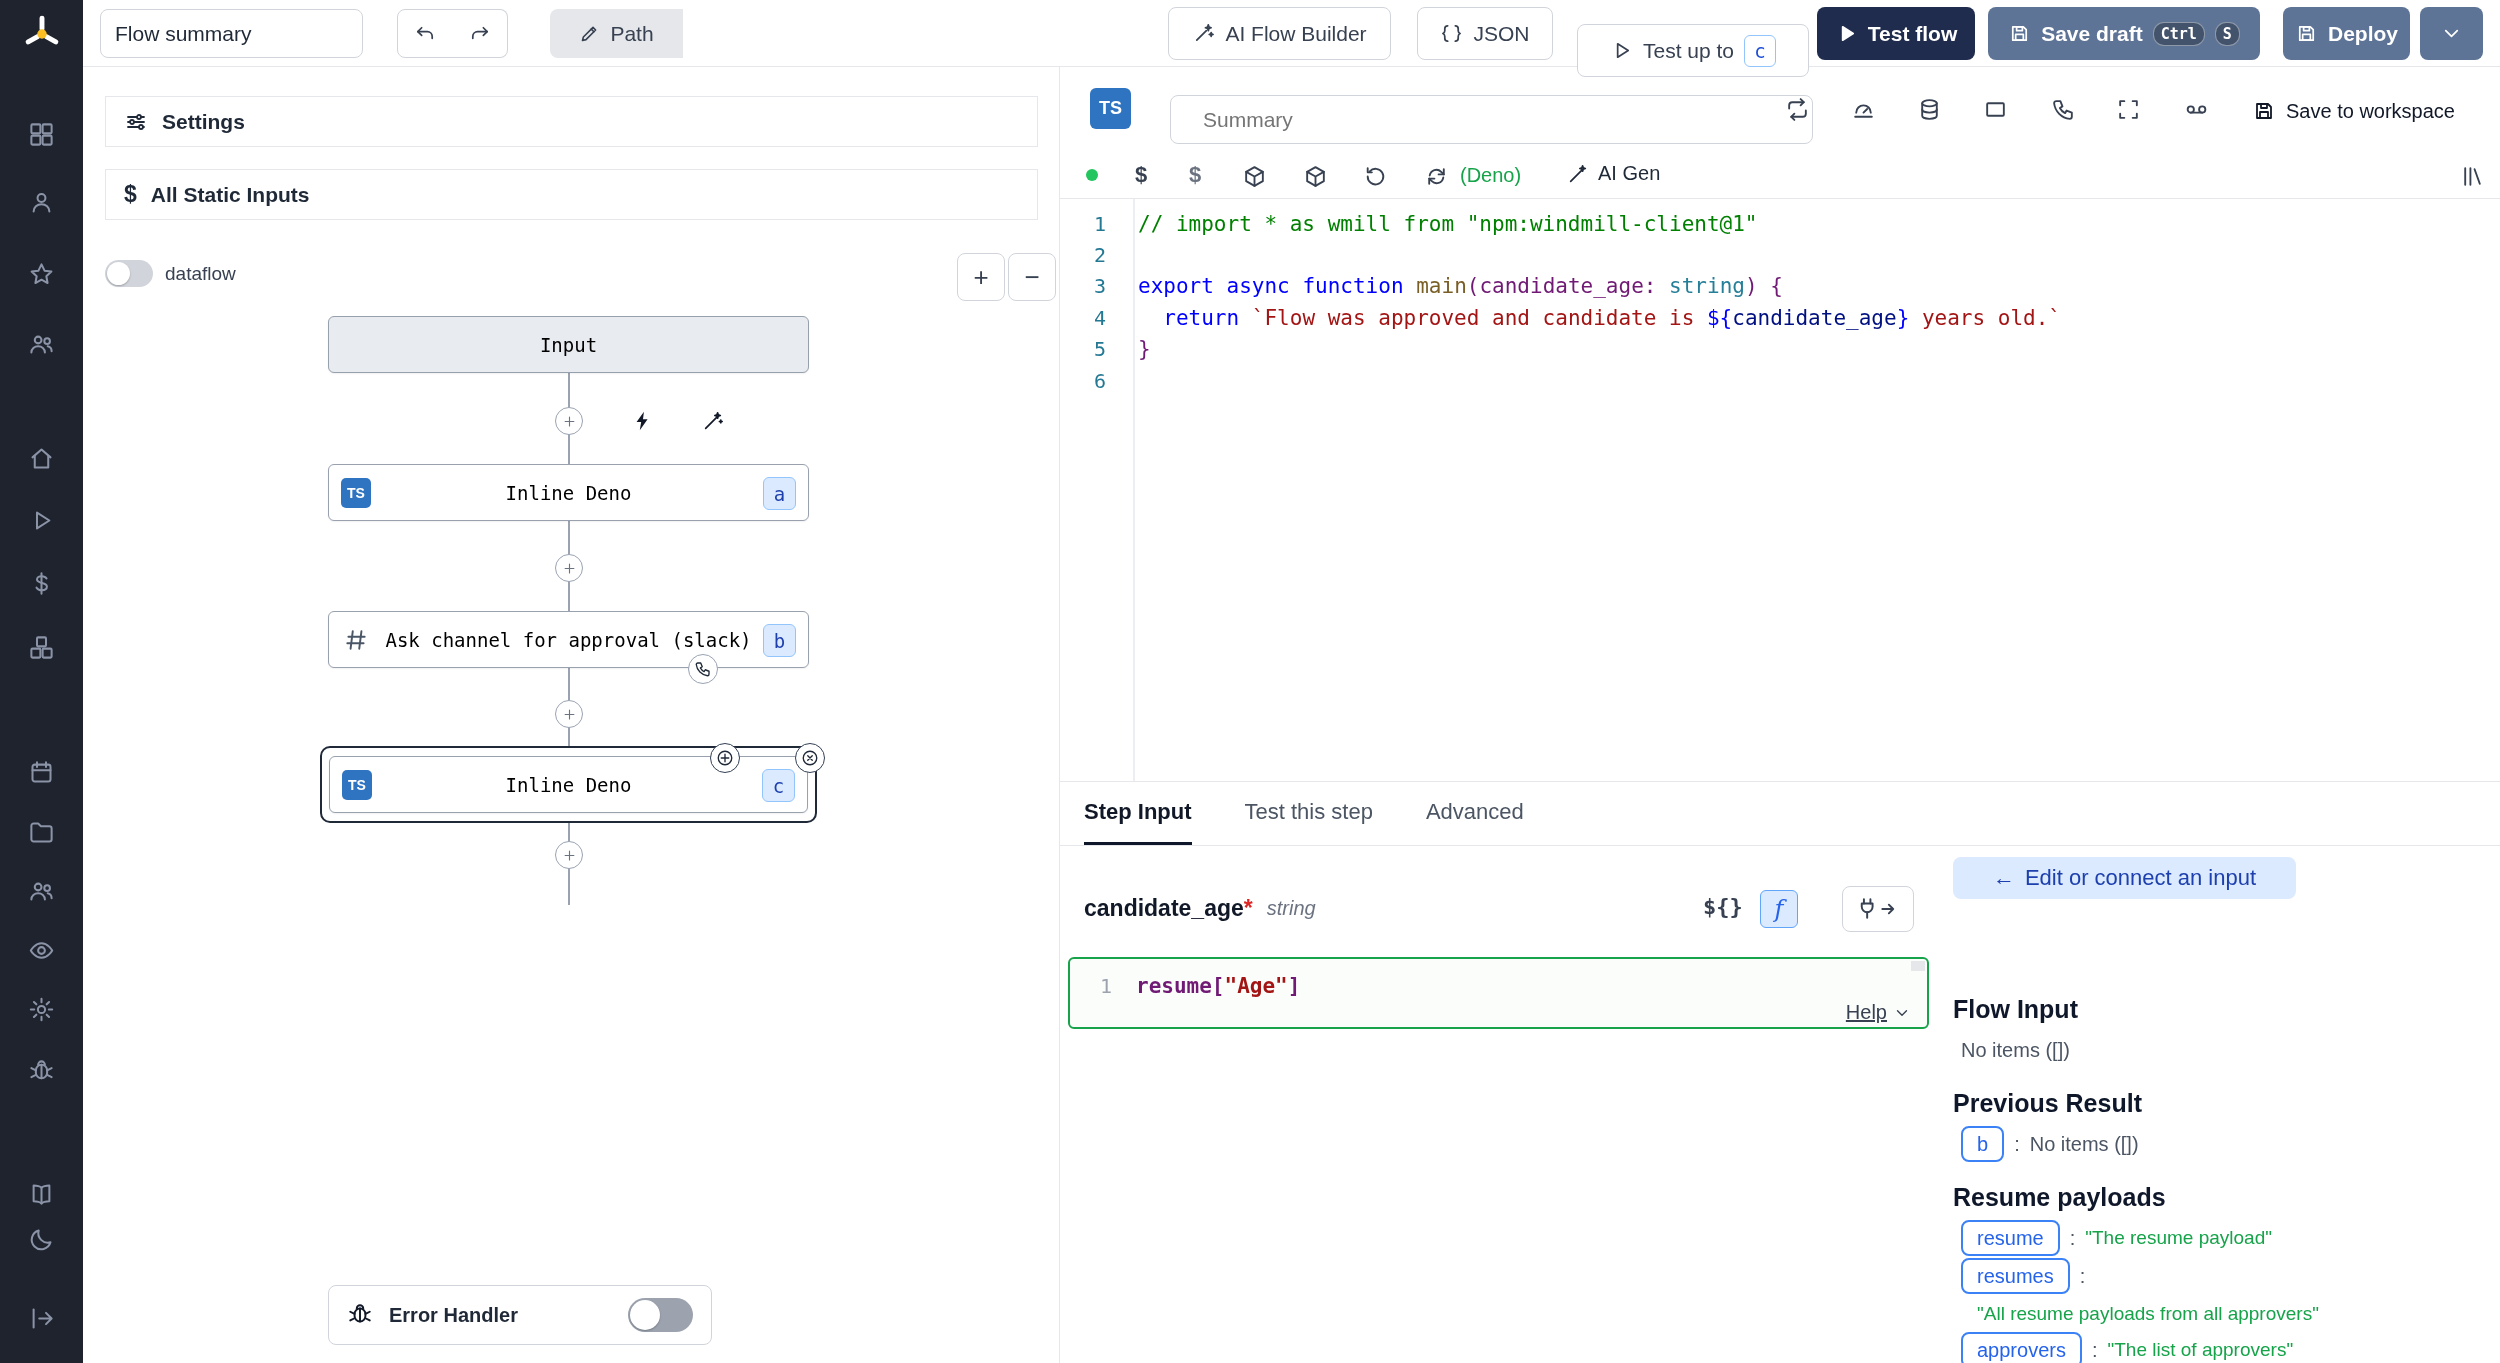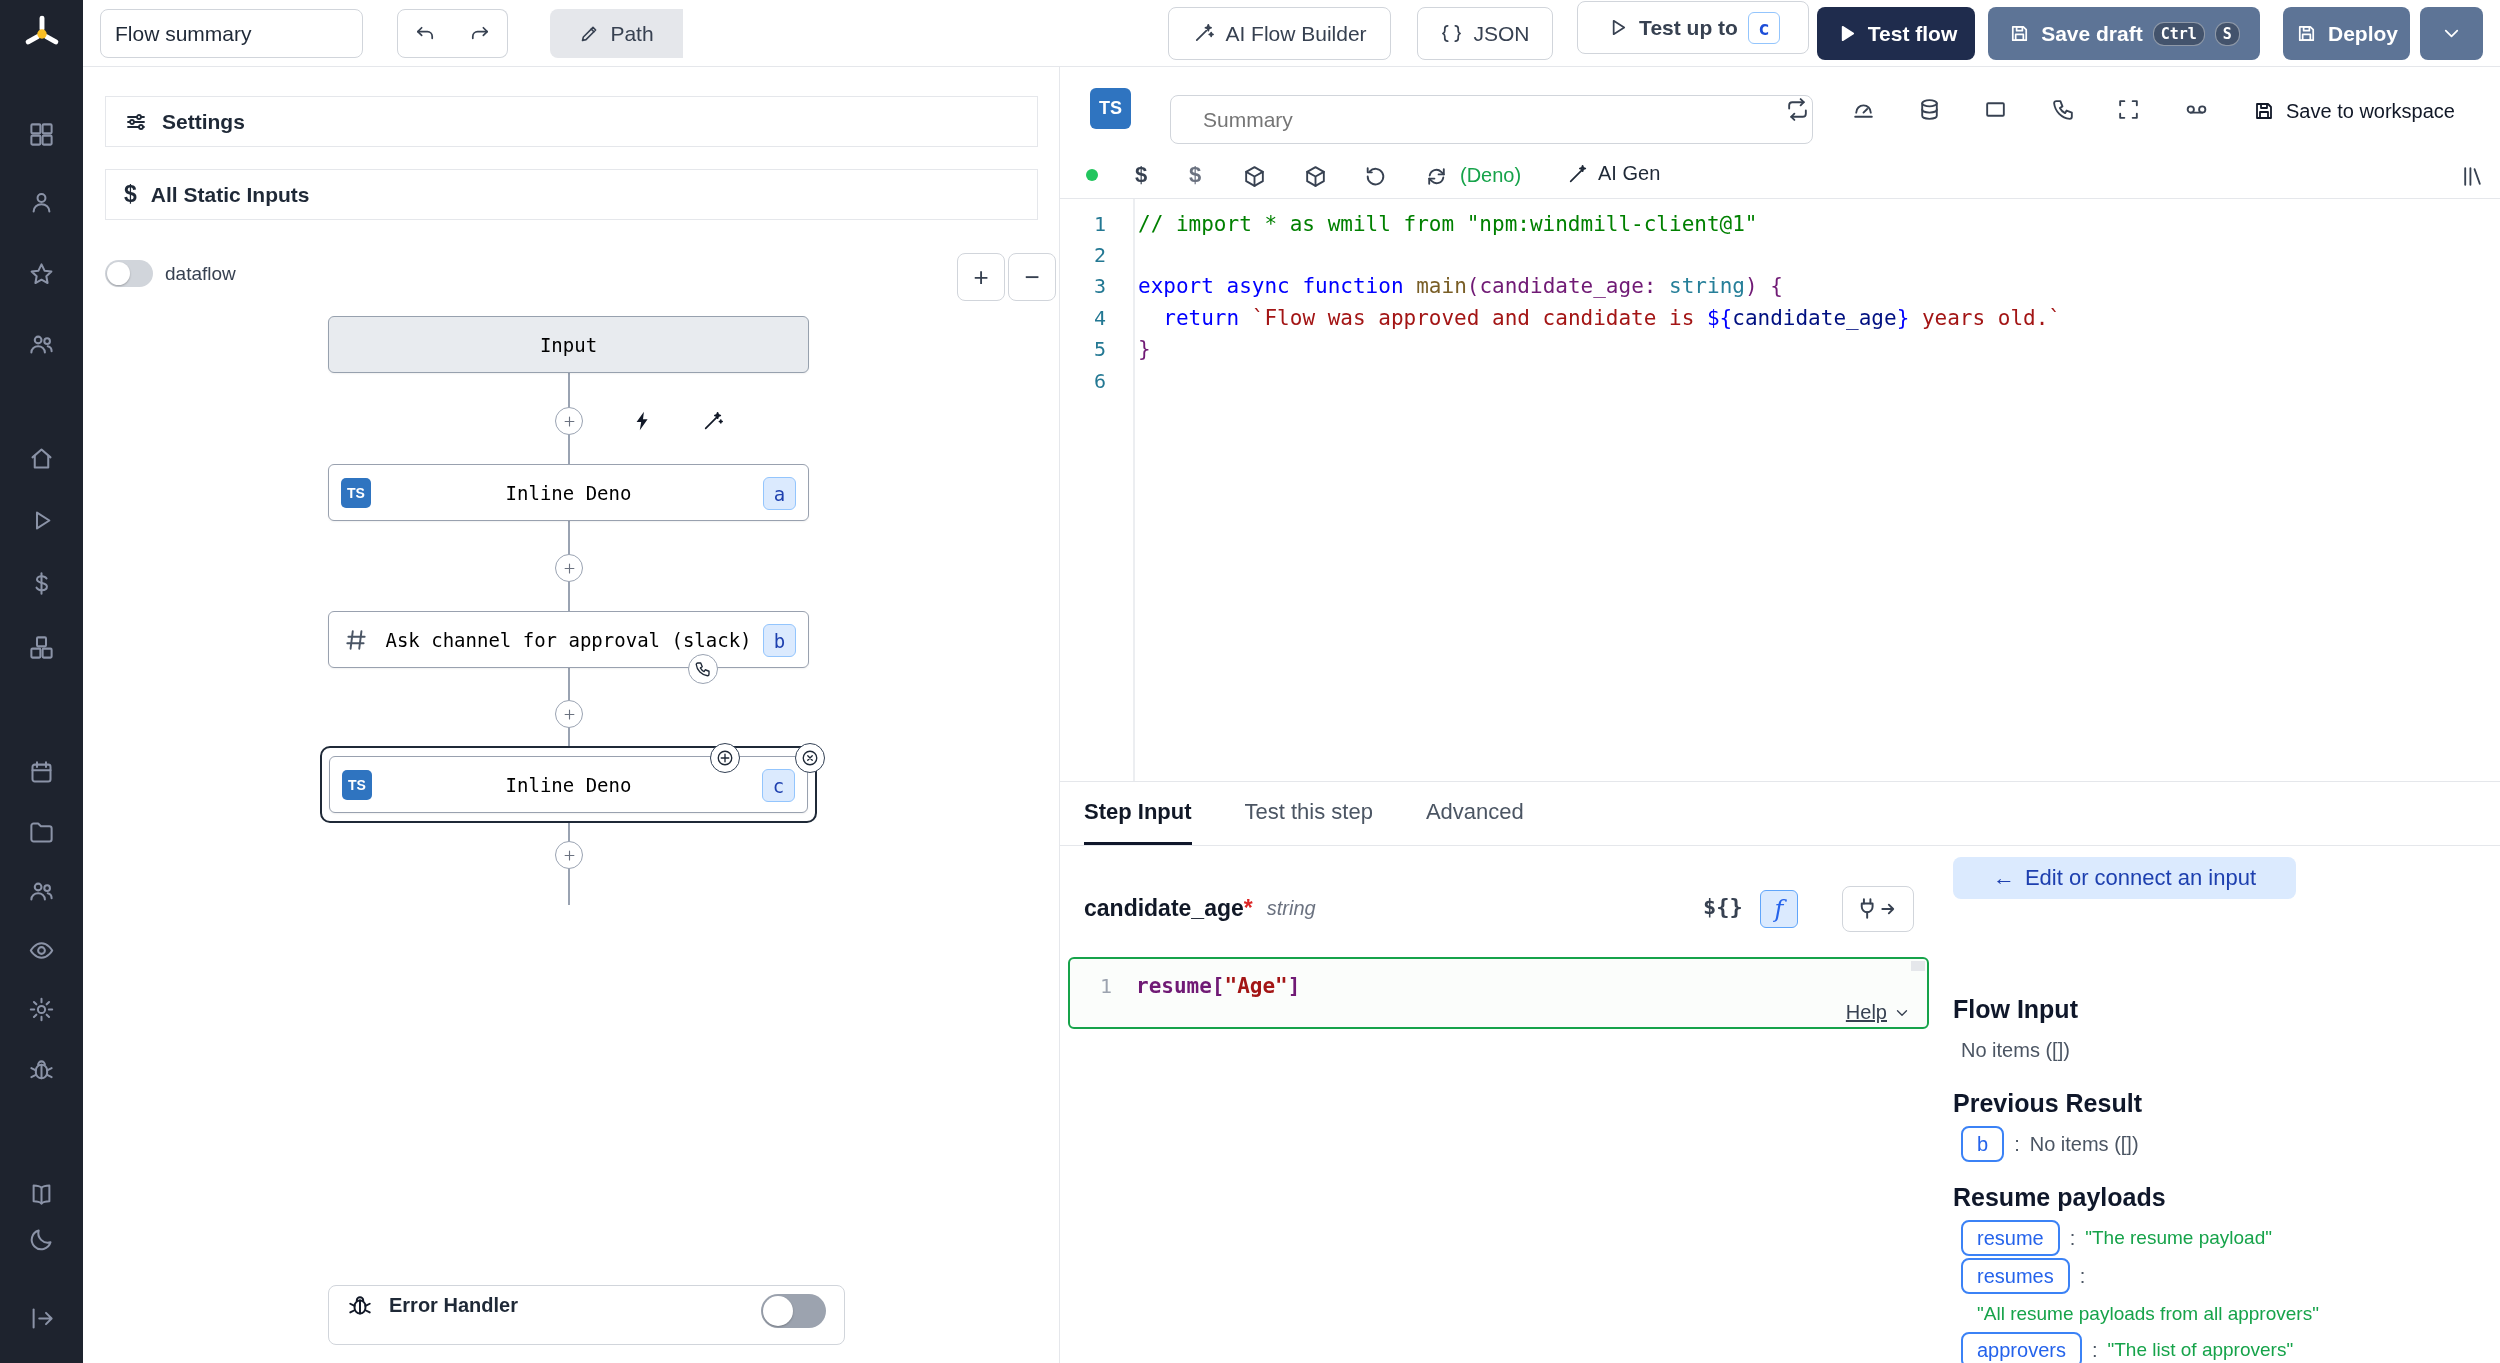--- a/index.html
+++ b/index.html
@@ -221,21 +221,21 @@
         </svg>
       <span>AI Flow Builder</span>
     </button>
     <button class="btn tb" style="left:1334px;top:7px;width:136px;height:53px;font-weight:500">
       <svg class="icn" viewBox="0 0 24 24">
           <path d="M8 4c-2 0-3 1-3 3v2c0 1.5-.8 2.5-2 3 1.2.5 2 1.5 2 3v2c0 2 1 3 3 3"></path>
           <path d="M16 4c2 0 3 1 3 3v2c0 1.5.8 2.5 2 3-1.2.5-2 1.5-2 3v2c0 2-1 3-3 3"></path>
         </svg>
       <span>JSON</span>
     </button>
-    <button class="btn tb" style="left:1494px;top:1px;width:232px;height:53px;font-weight:700">
+    <button class="btn tb" style="left:1494px;top:24px;width:232px;height:53px;font-weight:400">
       <svg class="icn" viewBox="0 0 24 24">
           <path d="M8 5l11 7-11 7z"></path>
         </svg>
       <span>Test up to</span>
       <span class="chip-badge">c</span>
     </button>
     <button class="btn dark-btn tb" style="left:1734px;top:7px;width:158px;height:53px;font-weight:600;color:#fff">
       <svg class="icn" viewBox="0 0 24 24">
           <path d="M8 5l11 7-11 7z" fill="currentColor"></path>
         </svg>
@@ -363,21 +363,21 @@
         </svg>
       </div>
 
     <div class="plus-btn" style="left:472px;top:774px">
         <svg class="icn" viewBox="0 0 24 24">
           <path d="M12 5v14M5 12h14"></path>
         </svg>
       </div>
 
 
-    <div style="position:absolute;left:245px;top:1218px;width:517px;height:60px;border:1.5px solid #d1d5db;border-radius:8px;display:flex;gap:16px;padding:8px 18px">
+    <div style="position:absolute;left:245px;top:1218px;width:384px;height:60px;border:1.5px solid #d1d5db;border-radius:8px;display:flex;align-items:center;gap:16px;padding:0 18px">
       <svg class="icn" style="width:26px;height:26px;color:#111827" viewBox="0 0 24 24">
           <path d="M9 6a3 3 0 0 1 6 0"></path>
           <rect x="7" y="6" width="10" height="12" rx="5"></rect>
           <path d="M3 9l4 2M21 9l-4 2M3 17l4-2M21 17l-4-2M12 6v12"></path>
         </svg>
       <span style="font-size:20px;font-weight:600;color:#1f2937">Error Handler</span>
       <div class="toggle" style="margin-left:auto;width:65px;height:34px;background:#9ca3af">
           <div class="knob" style="width:30px;height:30px"></div>
         </div>
     </div>

